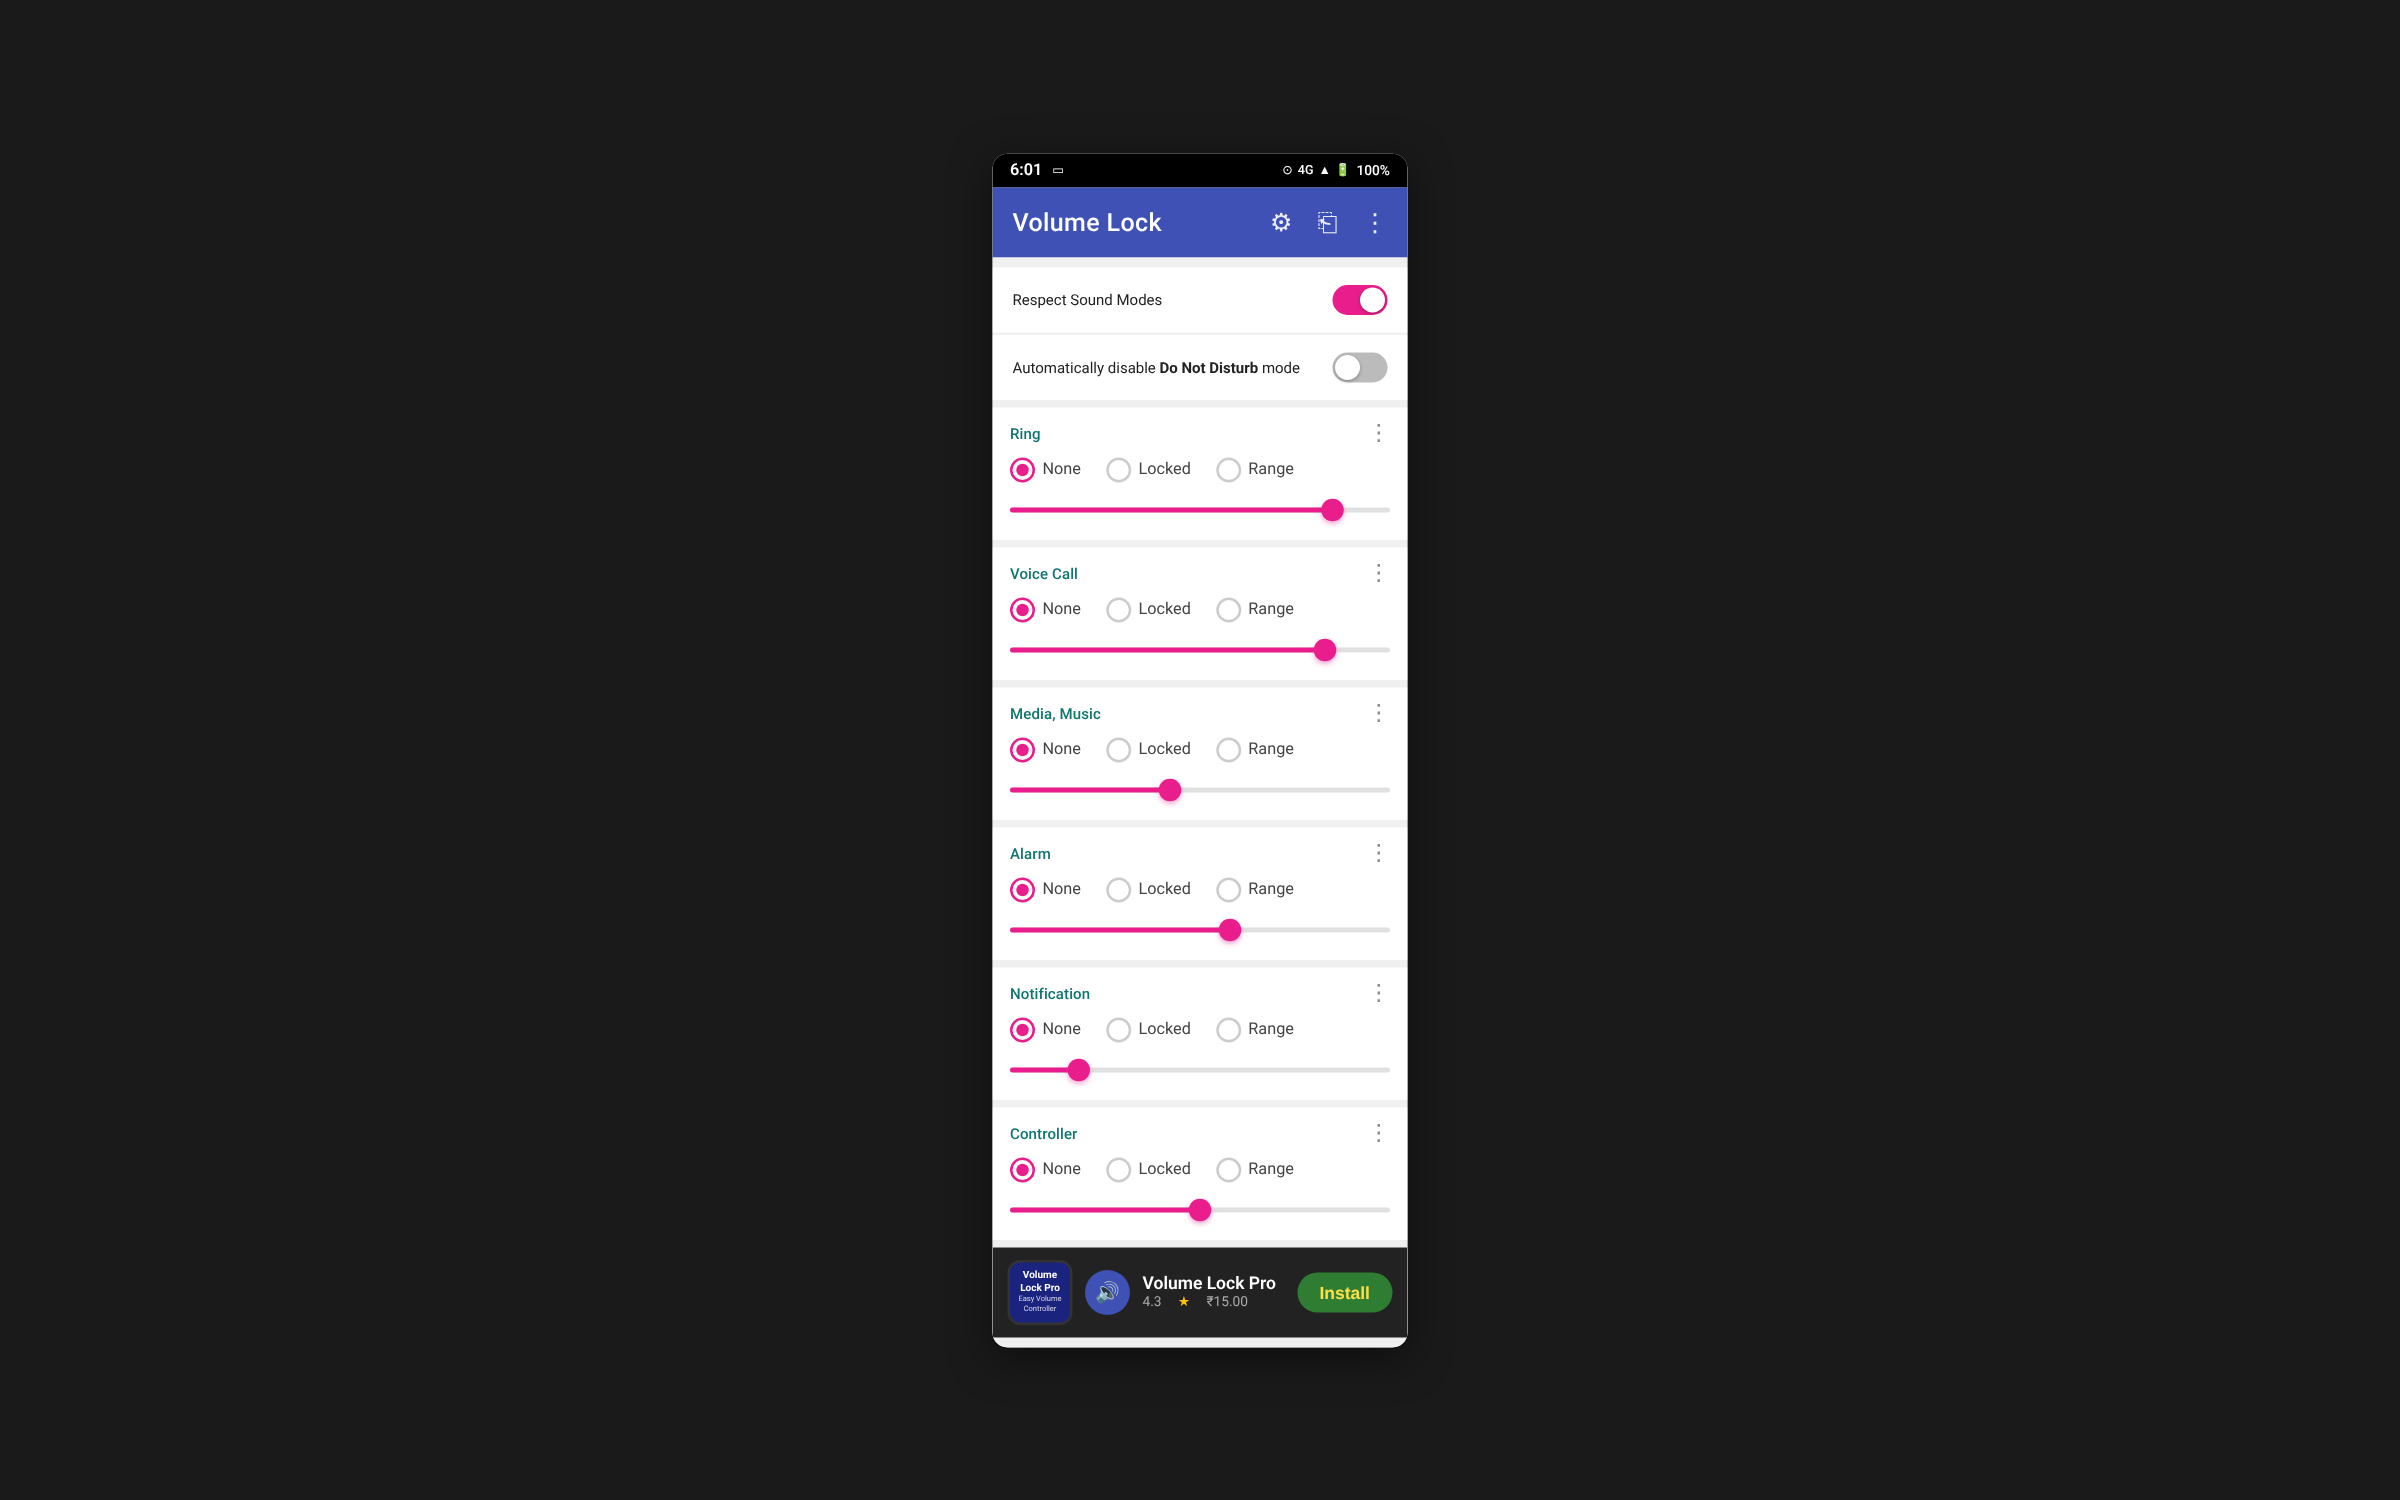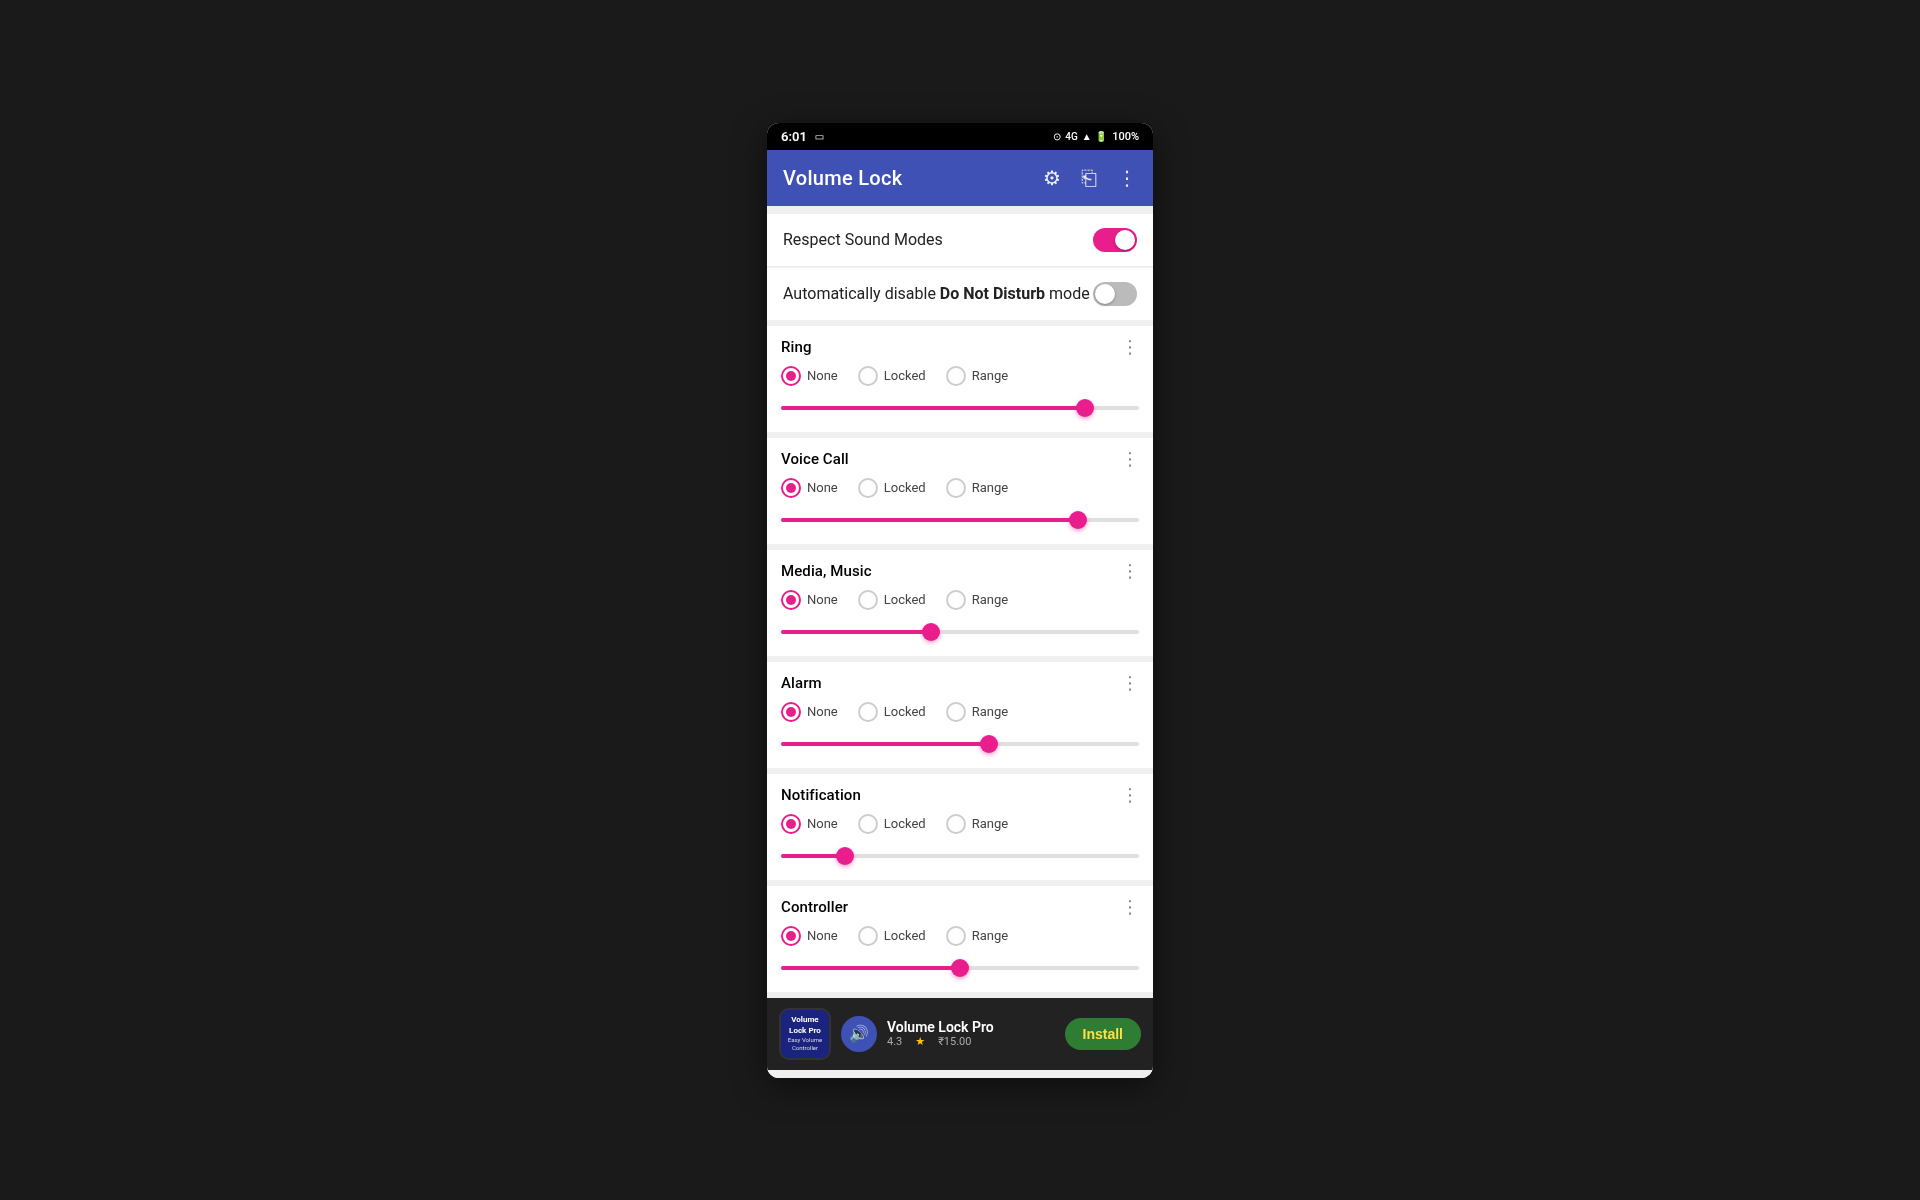--- a/index.html
+++ b/index.html
@@ -5,21 +5,21 @@
     * { margin: 0; padding: 0; box-sizing: border-box; }
     body {
       background: #1a1a1a;
       display: flex;
       justify-content: center;
       align-items: center;
       min-height: 100vh;
       font-family: 'Roboto', Arial, sans-serif;
     }
     .phone-container {
-      width: 386px;
+      width: 332px;
       background: #f5f5f5;
       border-radius: 12px;
       overflow: hidden;
       box-shadow: 0 8px 32px rgba(0,0,0,0.5);
     }
     
     .status-bar {
       background: #000;
       color: #fff;
       display: flex;
@@ -65,21 +65,21 @@
       overflow-y: auto;
     }
     
     .settings-row {
       background: #fff;
       display: flex;
       align-items: center;
       justify-content: space-between;
       padding: 14px 16px;
       margin-bottom: 2px;
-      font-size: 16px;
+      font-size: 12px;
       color: #222;
     }
     .settings-row-text { flex: 1; }
     .settings-row-text strong { font-weight: 700; }
     
     .toggle {
       width: 44px;
       height: 24px;
       border-radius: 12px;
       position: relative;
@@ -107,23 +107,23 @@
       padding: 12px 14px 14px;
       position: relative;
     }
     .volume-card-header {
       display: flex;
       align-items: center;
       justify-content: space-between;
       margin-bottom: 10px;
     }
     .volume-card-title {
-      font-size: 15px;
+      font-size: 12px;
       font-weight: 500;
-      color: #000000;
+      color: #0f766e;
       letter-spacing: 0.1px;
     }
     .three-dots {
       font-size: 18px;
       color: #888;
       cursor: pointer;
       line-height: 1;
     }
     
     .radio-group {

